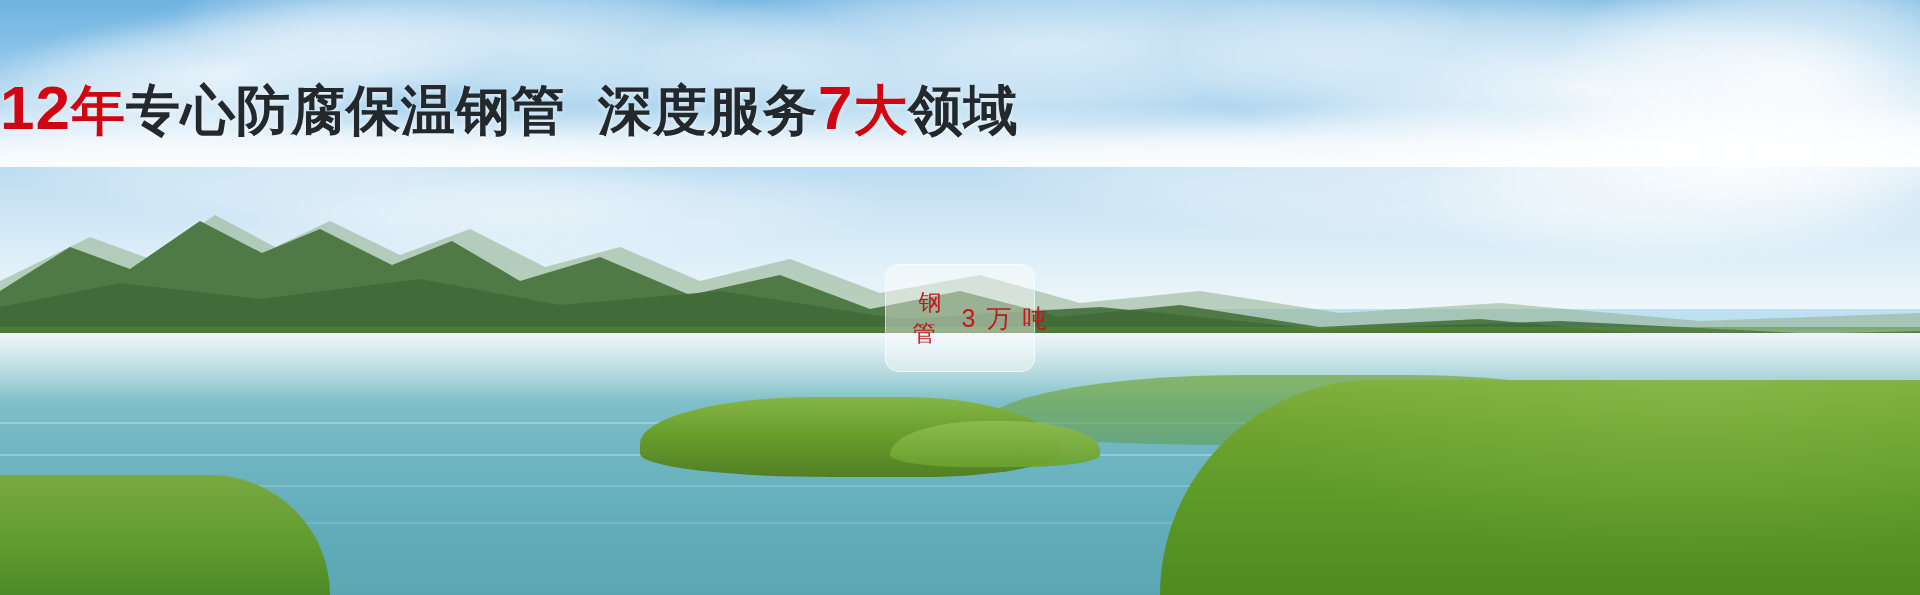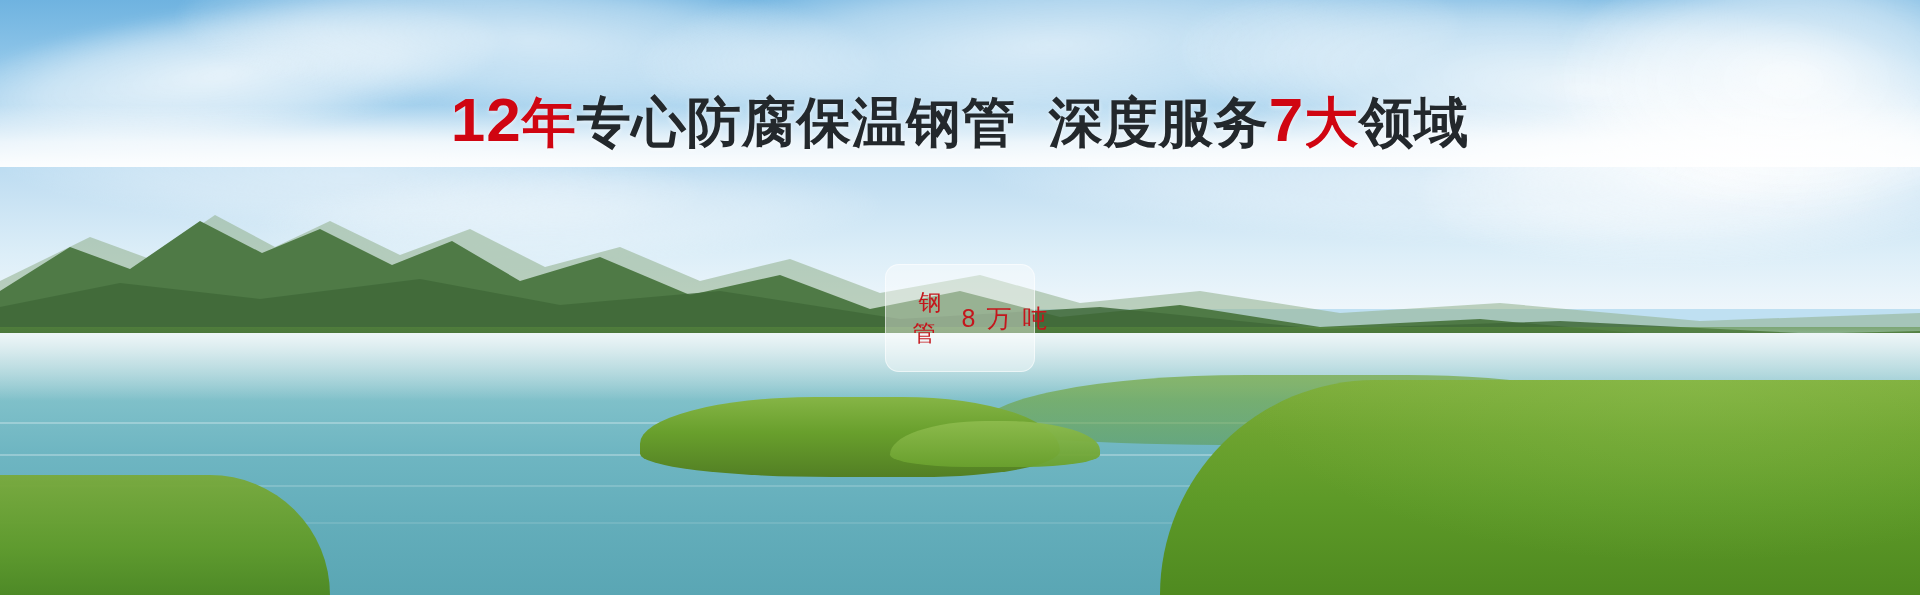--- a/index.html
+++ b/index.html
@@ -58,21 +58,21 @@
   .islet2 { position:absolute; left:890px; bottom:128px; width:210px; height:46px;
     background:linear-gradient(180deg,#8dbb4d 0%,#6aa12e 100%);
     border-radius:50% 50% 40% 40% / 80% 70% 30% 30%; opacity:.95;}
   .marsh { position:absolute; right:300px; bottom:150px; width:640px; height:70px;
     background:linear-gradient(180deg, rgba(120,170,70,.75), rgba(90,150,60,.5));
     border-radius:50% 40% 30% 50% / 90% 70% 40% 30%; }
   .bank { position:absolute; left:0; bottom:42%; width:100%; height:18px;
     background:linear-gradient(180deg, rgba(90,140,60,.55), rgba(90,140,60,0)); }
 
   
-  .headline { position:absolute; top:84px; left:0; width:100%; text-align:center;
+  .headline { position:absolute; top:72px; left:0; width:100%; 
     font-size:54px; font-weight:bold; letter-spacing:1px; white-space:nowrap;
     color:#23282c; text-shadow:0 2px 4px rgba(255,255,255,.55); }
   .headline .red { color:#d00511; }
   .headline .num { font-size:62px; }
   .headline .gap { display:inline-block; width:32px; }
 
   .subtitle-wrap { position:absolute; top:168px; left:0; width:100%;
     display:flex; justify-content:center; }
   .subtitle { border:1.5px solid #3c4449; border-radius:26px;
     padding:9px 34px; font-size:24px; color:#22282c; letter-spacing:2px;
@@ -142,20 +142,20 @@
 
   <div class="headline">
     <span class="red num">12</span><span class="red">年</span><span>专心防腐保温钢管</span><span class="gap"></span><span>深度服务</span><span class="red num">7</span><span class="red">大</span><span>领域</span>
   </div>
 
 
   <div class="cards">
 
     <div class="card">
       <div class="card-title">钢 管</div>
-      <div class="card-value"><span>8 万 吨</span></div>
+      <div class="card-value"><span>3 万 吨</span></div>
     </div>
 
 
 
   </div>
 
 </div>
 
 </body></html>

